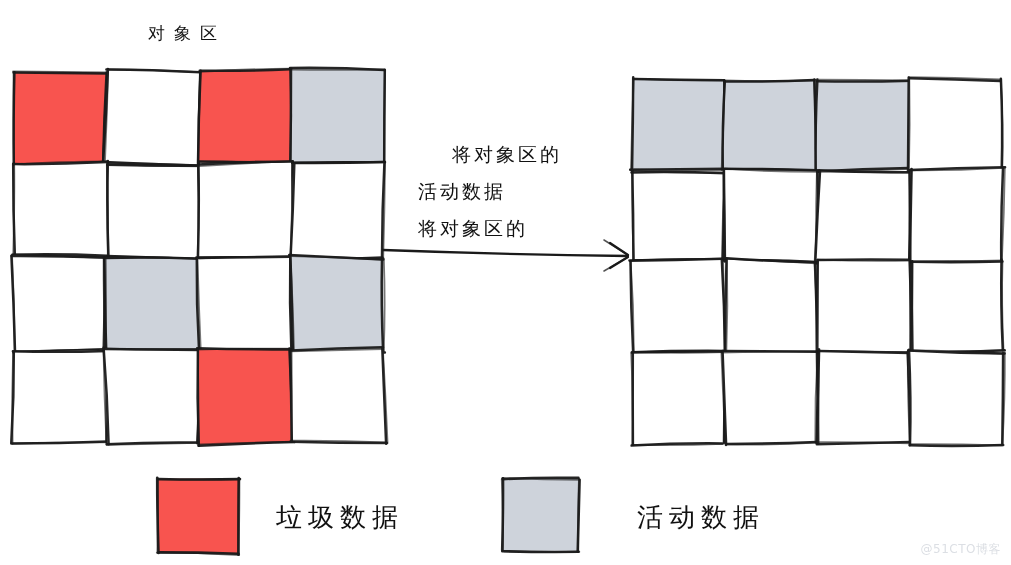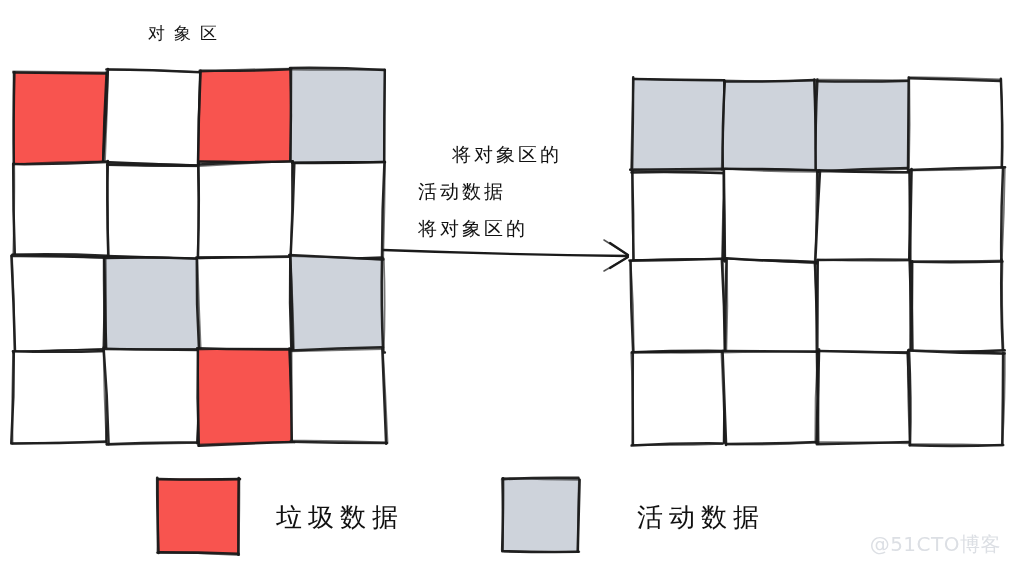--- a/index.html
+++ b/index.html
@@ -42,21 +42,21 @@
     letter-spacing: 3px;
   }
   .legend-label {
     font-size: 26px;
     letter-spacing: 6px;
   }
   .watermark {
     position: absolute;
     right: 10px;
     bottom: 7px;
-    font-size: 20px;
+    font-size: 12px;
     color: #dcdfe4;
     font-family: "DejaVu Sans", "Liberation Sans", sans-serif;
     letter-spacing: 0.5px;
     white-space: nowrap;
   }
 </style>
 </head>
 <body>
 
 <div id="canvas">

